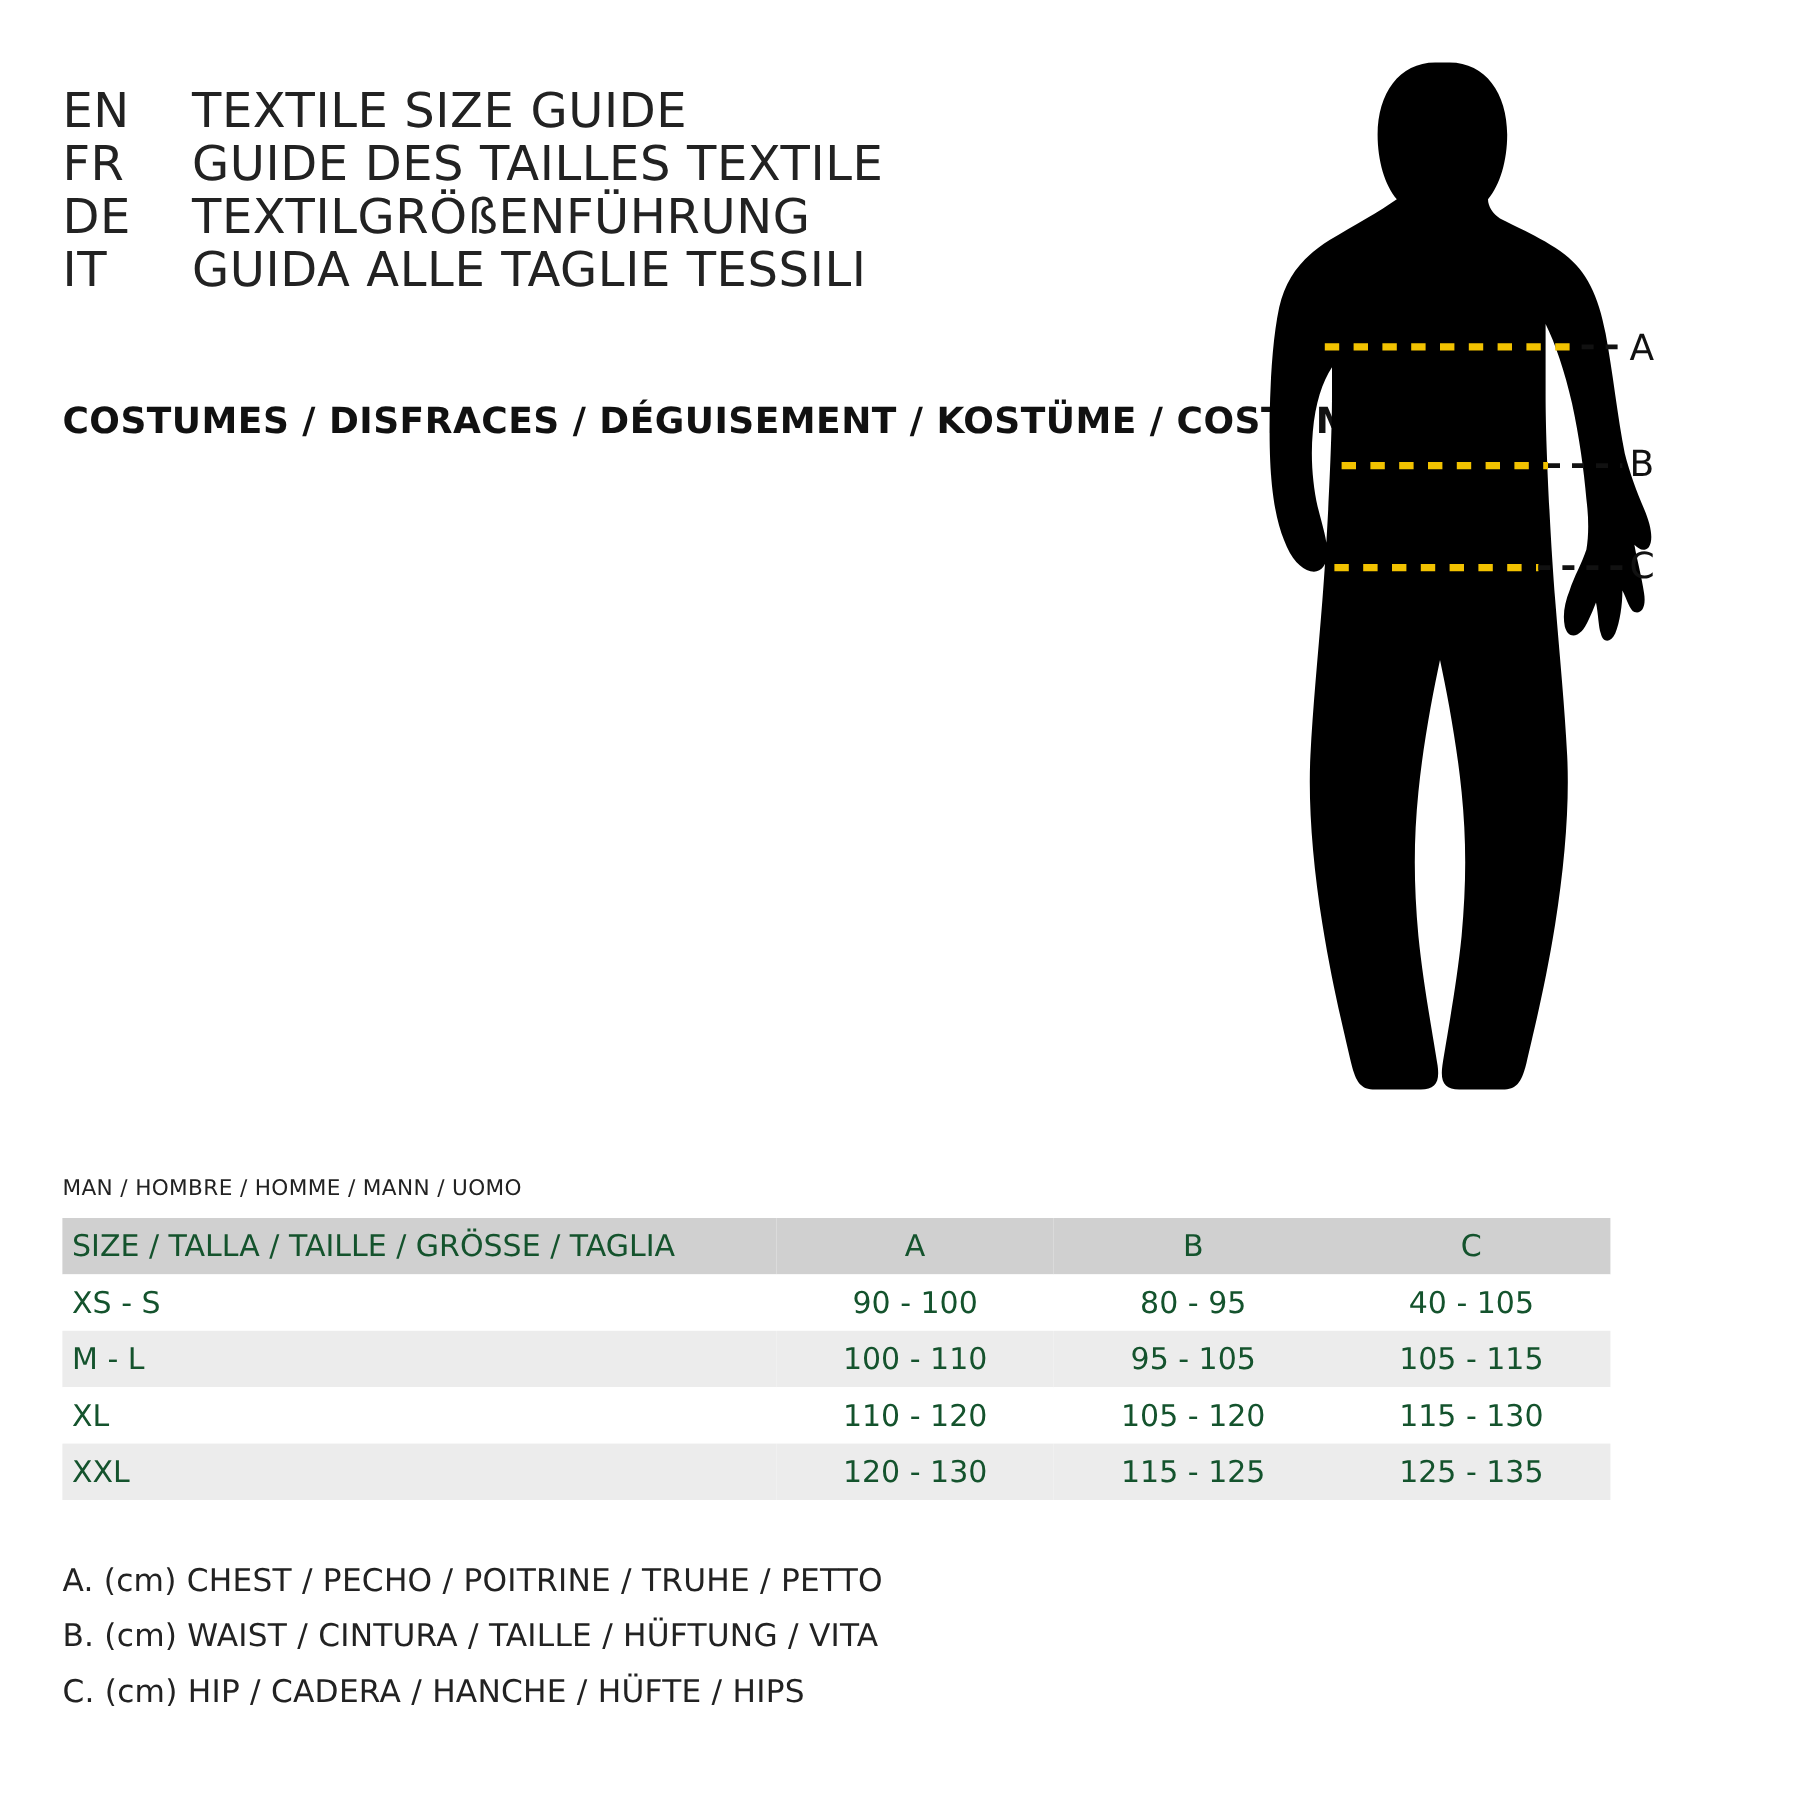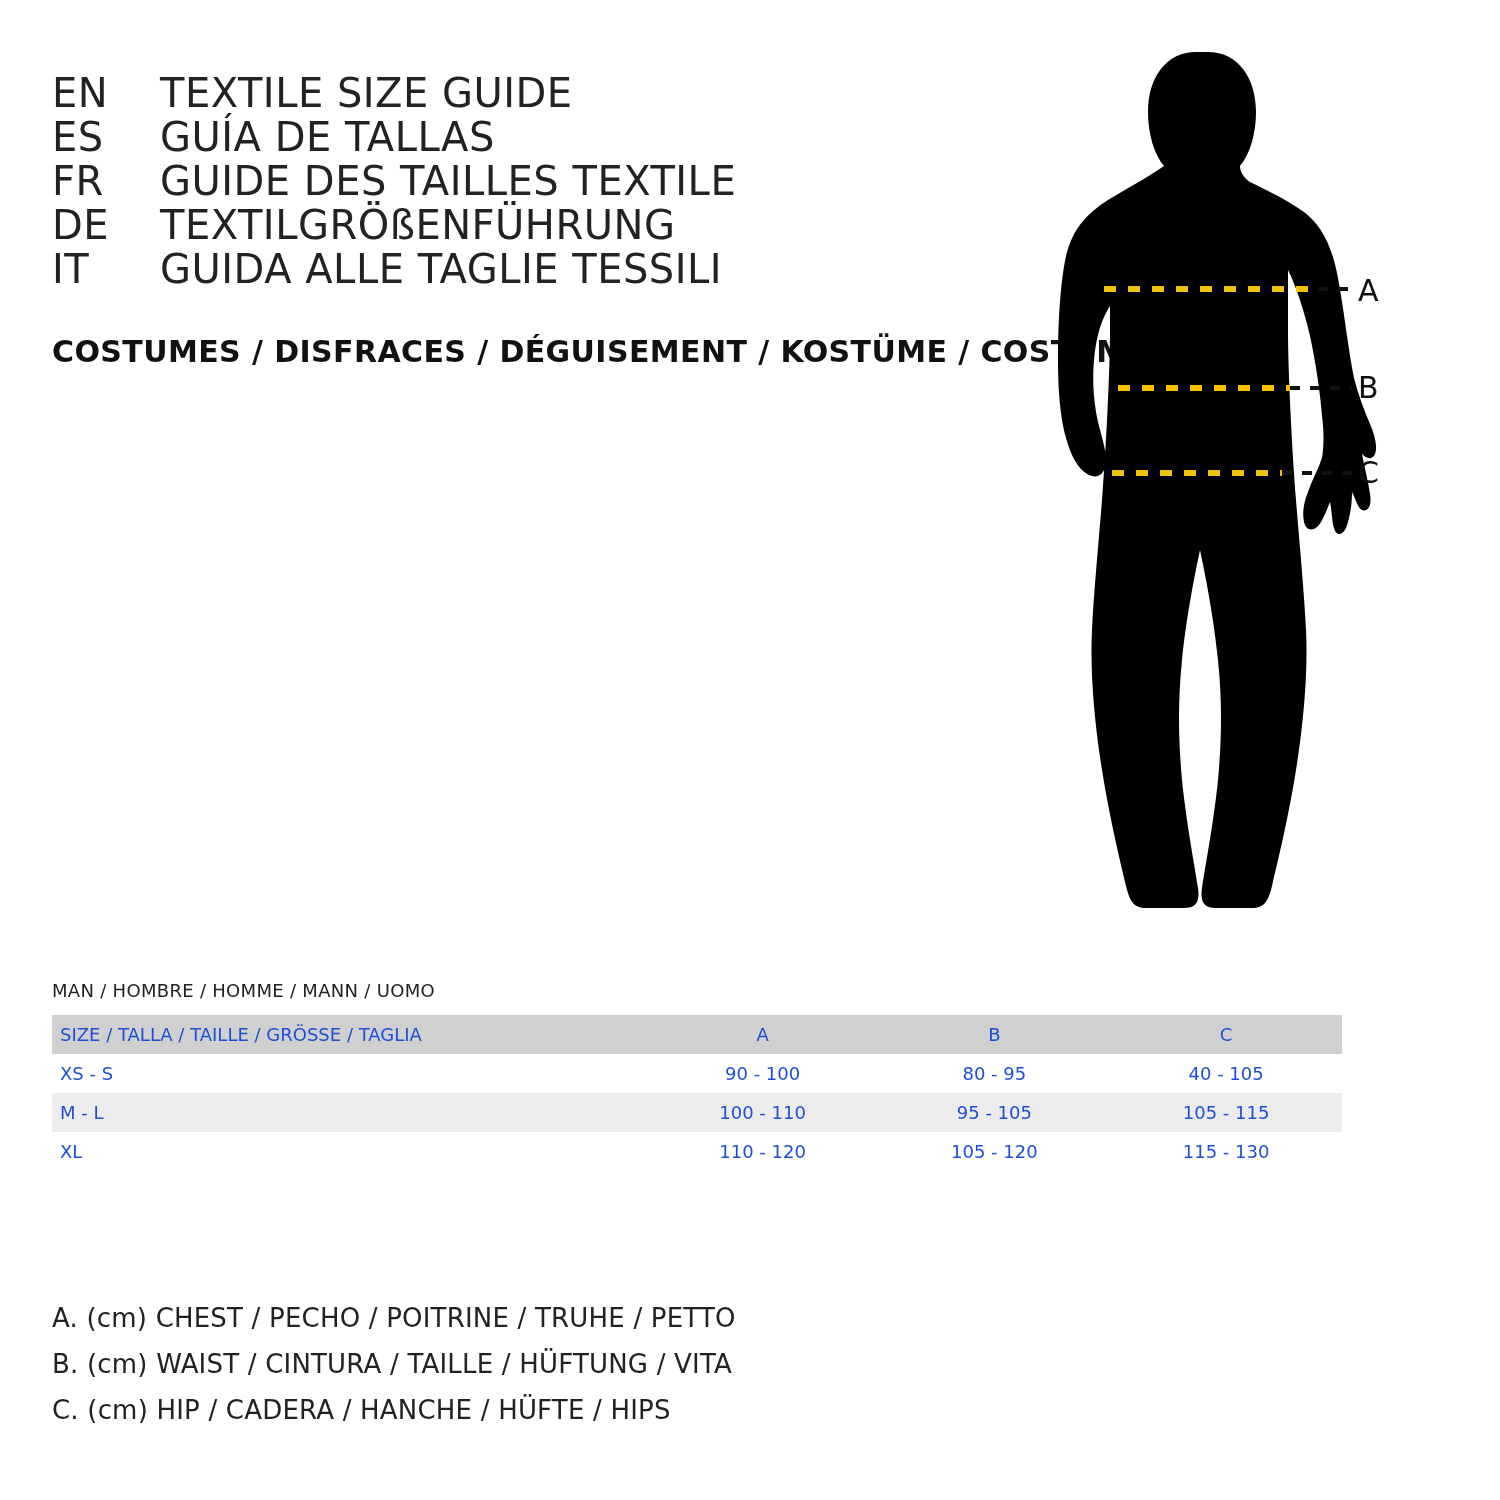--- a/index.html
+++ b/index.html
@@ -79,22 +79,22 @@
   }
   .table-caption {
     font-size: 18px;
     color: #222222;
     margin-bottom: 14px;
     letter-spacing: 0.3px;
   }
   table.size-table {
     border-collapse: collapse;
     width: 1290px;
-    font-size: 18px;
-    color: #1d4ed8;
+    font-size: 25px;
+    color: #14532d;
   }
   table.size-table th,
   table.size-table td {
     padding: 9px 0 9px 0;
     font-weight: normal;
     text-align: center;
   }
   table.size-table th.size-col,
   table.size-table td.size-col {
     text-align: left;
@@ -123,24 +123,20 @@
     white-space: nowrap;
   }
 </style>
 </head>
 <body>
 
 <div class="lang-block">
   <div class="lang-row">
     <span class="lang-code">EN</span>
     <span class="lang-text">TEXTILE SIZE GUIDE</span>
-  </div>
-  <div class="lang-row">
-    <span class="lang-code">ES</span>
-    <span class="lang-text">GUÍA DE TALLAS</span>
   </div>
   <div class="lang-row">
     <span class="lang-code">FR</span>
     <span class="lang-text">GUIDE DES TAILLES TEXTILE</span>
   </div>
   <div class="lang-row">
     <span class="lang-code">DE</span>
     <span class="lang-text">TEXTILGRÖßENFÜHRUNG</span>
   </div>
   <div class="lang-row">
@@ -260,20 +256,26 @@
         <td>100 - 110</td>
         <td>95 - 105</td>
         <td>105 - 115</td>
       </tr>
       <tr class="row-odd">
         <td class="size-col">XL</td>
         <td>110 - 120</td>
         <td>105 - 120</td>
         <td>115 - 130</td>
       </tr>
+      <tr class="row-even">
+        <td class="size-col">XXL</td>
+        <td>120 - 130</td>
+        <td>115 - 125</td>
+        <td>125 - 135</td>
+      </tr>
     </tbody>
   </table>
 </div>
 
 <div class="legend">
   <div>A. (cm) CHEST / PECHO / POITRINE / TRUHE / PETTO</div>
   <div>B. (cm) WAIST / CINTURA / TAILLE / HÜFTUNG / VITA</div>
   <div>C. (cm) HIP / CADERA / HANCHE / HÜFTE / HIPS</div>
 </div>
 

